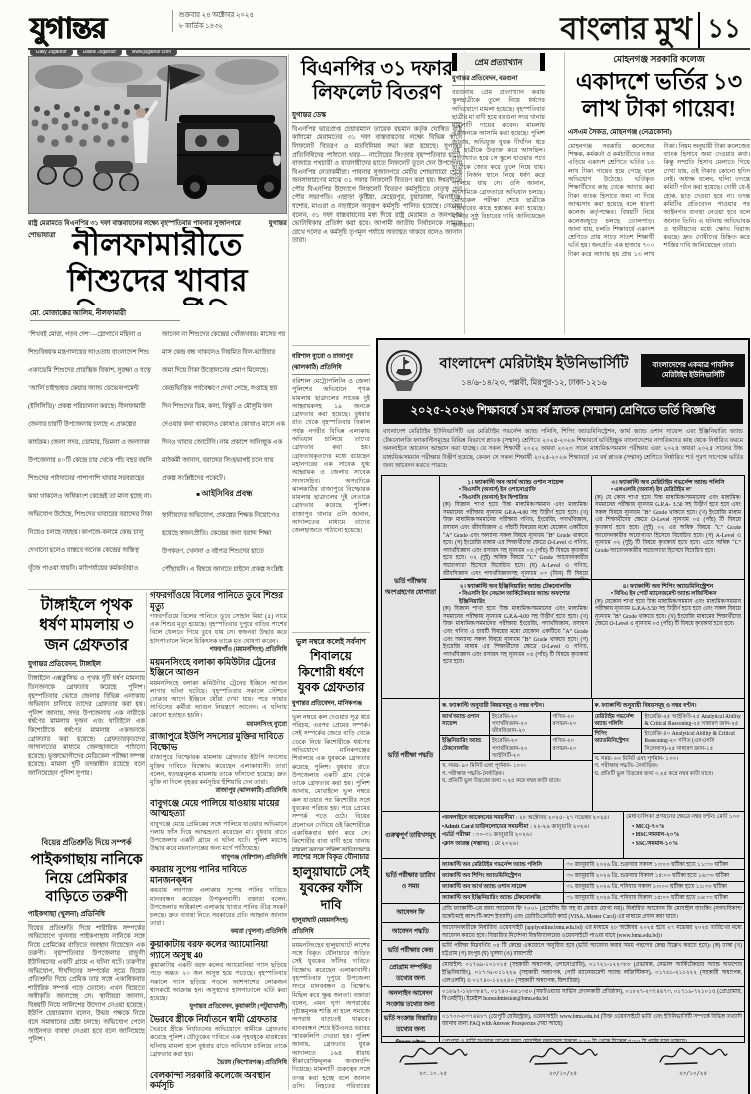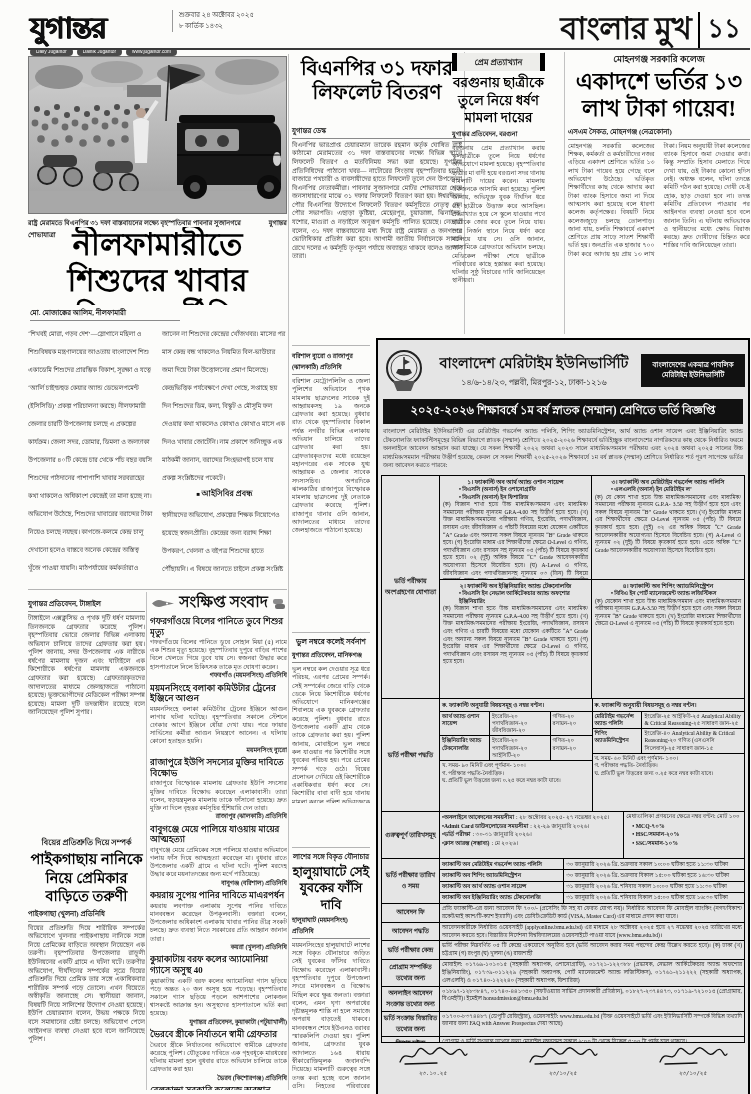--- a/index.html
+++ b/index.html
@@ -209,43 +209,33 @@
   </div>
   <div class="abs hl lead-hl" style="left:28px;top:227px;width:259px;height:78px;overflow:hidden;">নীলফামারীতে শিশুদের খাবার নিয়েও দুর্নীতি</div>
   <div class="abs byline" style="left:30px;top:307px;width:150px;">মো. মোজাক্কের আলিম, নীলফামারী</div>
   <div class="abs body2col" style="left:28px;top:322px;width:259px;height:263px;overflow:hidden;">
     <span class="btxt" style="display:inline;">‘শিখবই মোরা, গড়ব দেশ’—স্লোগানে মহিলা ও শিশুবিষয়ক মন্ত্রণালয়ের আওতায় বাংলাদেশ শিশু একাডেমি শিশুদের প্রারম্ভিক বিকাশ, সুরক্ষা ও যত্নে ‘আর্লি চাইল্ডহুড কেয়ার অ্যান্ড ডেভেলপমেন্ট (ইসিসিডি)’ প্রকল্প পরিচালনা করছে। নীলফামারী জেলার চারটি উপজেলায় চলছে এ প্রকল্পের কার্যক্রম। জেলা সদর, ডোমার, ডিমলা ও জলঢাকা উপজেলার ৪০টি কেন্দ্রে চার থেকে পাঁচ বছর বয়সি শিশুদের পাঠদানের পাশাপাশি খাবার সরবরাহের কথা থাকলেও অধিকাংশ কেন্দ্রেই তা মানা হচ্ছে না। অভিযোগ উঠেছে, শিশুদের খাবারের বরাদ্দের টাকা নিয়েও চলছে নয়ছয়। কাগজে-কলমে কেন্দ্র চালু দেখানো হলেও বাস্তবে অনেক কেন্দ্রের অস্তিত্ব খুঁজে পাওয়া যায়নি। মাঠপর্যায়ের কর্মকর্তারাও জানেন না শিশুদের কেন্দ্রের খোঁজখবর। মাসের পর মাস কেন্দ্র বন্ধ থাকলেও নিয়মিত বিল-ভাউচার জমা দিয়ে টাকা উত্তোলনের প্রমাণ মিলেছে। কেন্দ্রভিত্তিক পর্যবেক্ষণে দেখা গেছে, সপ্তাহে ছয় দিন শিশুদের ডিম, কলা, বিস্কুট ও মৌসুমি ফল দেওয়ার কথা থাকলেও কোথাও কোথাও মাসে এক দিনও খাবার জোটেনি। নাম প্রকাশে অনিচ্ছুক এক মাঠকর্মী জানান, বরাদ্দের সিংহভাগই চলে যায় প্রকল্প সংশ্লিষ্টদের পকেটে।</span>
     <div class="inline-subhead">আইসিবির প্রবন্ধ</div>
     <span class="btxt" style="display:inline;">স্থানীয়দের অভিযোগ, প্রকল্পের শিক্ষক নিয়োগেও হয়েছে স্বজনপ্রীতি। কেন্দ্রের জন্য বরাদ্দ শিক্ষা উপকরণ, খেলনা ও বইপত্র শিশুদের হাতে পৌঁছায়নি। এ বিষয়ে জানতে চাইলে প্রকল্প সংশ্লিষ্ট কর্মকর্তারা একে অপরের ওপর দায় চাপান। জেলা শিশুবিষয়ক কর্মকর্তা বলেন, অভিযোগ পেলে তদন্ত করে ব্যবস্থা নেওয়া হবে। উপজেলা নির্বাহী কর্মকর্তা জানান, বিষয়টি খতিয়ে দেখা হচ্ছে। অনিয়মের সঙ্গে জড়িতদের বিরুদ্ধে প্রশাসনিক ব্যবস্থা নেওয়ার আশ্বাস দিয়েছেন সংশ্লিষ্টরা। এদিকে অভিভাবকরা বলছেন, শিশুদের মুখের খাবার নিয়ে যারা দুর্নীতি করে তাদের দৃষ্টান্তমূলক শাস্তি হওয়া উচিত।</span>
   </div>
 
   <div class="abs" style="left:28px;top:595px;width:117px;">
+    <div class="hl" style="font-size:16px;line-height:1.26;">টাঙ্গাইলে পৃথক ধর্ষণ মামলায় ৩ জন গ্রেফতার</div>
     <div class="byline" style="margin-top:3px;font-family:Liberation Serif, serif;">যুগান্তর প্রতিবেদন, টাঙ্গাইল</div>
     <div class="btxt" style="height:154px;">টাঙ্গাইলে এক্সক্লুসিভ ও পৃথক দুটি ধর্ষণ মামলায় তিনজনকে গ্রেফতার করেছে পুলিশ। বৃহস্পতিবার ভোরে জেলার বিভিন্ন এলাকায় অভিযান চালিয়ে তাদের গ্রেফতার করা হয়। পুলিশ জানায়, সদর উপজেলায় এক নারীকে ধর্ষণের মামলায় দুজন এবং ঘাটাইলে এক কিশোরীকে ধর্ষণের মামলায় একজনকে গ্রেফতার করা হয়েছে। গ্রেফতারকৃতদের আদালতের মাধ্যমে জেলহাজতে পাঠানো হয়েছে। ভুক্তভোগীদের মেডিকেল পরীক্ষা সম্পন্ন হয়েছে। মামলা দুটি তদন্তাধীন রয়েছে বলে জানিয়েছেন পুলিশ সুপার।</div>
   </div>
 
   <div class="abs" style="left:28px;top:836px;width:117px;">
     <div class="kicker" style="font-size:8px;">বিয়ের প্রতিশ্রুতি দিয়ে সম্পর্ক</div>
     <div class="hl" style="font-size:14.5px;line-height:1.28;margin-top:1px;">পাইকগাছায় নানিকে নিয়ে প্রেমিকার বাড়িতে তরুণী</div>
     <div class="byline" style="margin-top:2px;">পাইকগাছা (খুলনা) প্রতিনিধি</div>
     <div class="btxt" style="height:170px;">বিয়ের প্রতিশ্রুতি দিয়ে শারীরিক সম্পর্কের অভিযোগে খুলনার পাইকগাছায় নানিকে সঙ্গে নিয়ে প্রেমিকের বাড়িতে অবস্থান নিয়েছেন এক তরুণী। বৃহস্পতিবার উপজেলার রাড়ুলী ইউনিয়নের একটি গ্রামে এ ঘটনা ঘটে। তরুণীর অভিযোগ, দীর্ঘদিনের সম্পর্কের সূত্রে বিয়ের প্রতিশ্রুতি দিয়ে প্রেমিক তার সঙ্গে একাধিকবার শারীরিক সম্পর্ক গড়ে তোলে। এখন বিয়েতে অস্বীকৃতি জানাচ্ছে সে। স্থানীয়রা জানান, বিষয়টি নিয়ে সালিশের উদ্যোগ নেওয়া হয়েছে। ইউপি চেয়ারম্যান বলেন, উভয় পক্ষকে নিয়ে বসে সমাধানের চেষ্টা চলছে। অভিযোগ পেলে আইনগত ব্যবস্থা নেওয়া হবে বলে জানিয়েছে পুলিশ।</div>
   </div>
 
   <div class="abs" style="left:150px;top:590px;width:137px;height:500px;overflow:hidden;">
-    <div class="shorts-head">
-      <svg width="24" height="13" viewBox="0 0 24 13">
-        <path d="M1,6.5 Q6,1 12,4 L23,6.5 L12,9 Q6,12 1,6.5 Z" fill="#7d7d7d"></path>
-        <circle cx="16" cy="6.5" r="1.1" fill="#fff"></circle>
-      </svg>
-      <span class="shorts-title">সংক্ষিপ্ত সংবাদ</span>
-      <svg width="14" height="13" viewBox="0 0 14 13">
-        <rect x="1" y="2" width="10" height="5" rx="2" fill="#8a8a8a"></rect>
-        <rect x="3" y="7" width="10" height="5" rx="2" fill="#6e6e6e"></rect>
-      </svg>
-    </div>
     <div>
 
     <div class="sitem">
         <div class="shl">গফরগাঁওয়ে বিলের পানিতে ডুবে শিশুর মৃত্যু</div>
         <div class="sbody">
           <span>গফরগাঁওয়ে বিলের পানিতে ডুবে সোহান মিয়া (৫) নামে এক শিশুর মৃত্যু হয়েছে। বৃহস্পতিবার দুপুরে বাড়ির পাশের বিলে খেলতে গিয়ে ডুবে যায় সে। স্বজনরা উদ্ধার করে হাসপাতালে নিলে চিকিৎসক তাকে মৃত ঘোষণা করেন।</span>
           <span class="sdl">গফরগাঁও (ময়মনসিংহ) প্রতিনিধি</span>
         </div>
       </div>
         <div class="sitem">
@@ -263,21 +253,21 @@
         </div>
       </div>
         <div class="sitem">
         <div class="shl">বাবুগঞ্জে মেয়ে পালিয়ে যাওয়ায় মায়ের আত্মহত্যা</div>
         <div class="sbody">
           <span>বাবুগঞ্জে মেয়ে প্রেমিকের সঙ্গে পালিয়ে যাওয়ার অভিমানে গলায় ফাঁস দিয়ে আত্মহত্যা করেছেন মা। বুধবার রাতে উপজেলার একটি গ্রামে এ ঘটনা ঘটে। পুলিশ মরদেহ উদ্ধার করে ময়নাতদন্তের জন্য মর্গে পাঠিয়েছে।</span>
           <span class="sdl">বাবুগঞ্জ (বরিশাল) প্রতিনিধি</span>
         </div>
       </div>
         <div class="sitem">
-        <div class="shl">কয়রায় সুপেয় পানির দাবিতে মাএরপর্ধন</div>
+        <div class="shl">কয়রায় সুপেয় পানির দাবিতে মানজনক্ধন</div>
         <div class="sbody">
           <span>কয়রায় লবণাক্ত এলাকায় সুপেয় পানির দাবিতে মানববন্ধন করেছেন উপকূলবাসী। বক্তারা বলেন, উপজেলার অধিকাংশ এলাকায় খাবার পানির তীব্র সংকট চলছে। দ্রুত ব্যবস্থা নিতে সরকারের প্রতি আহ্বান জানান তারা।</span>
           <span class="sdl">কয়রা (খুলনা) প্রতিনিধি</span>
         </div>
       </div>
         <div class="sitem">
         <div class="shl">কুয়াকাটায় বরফ কলের অ্যামোনিয়া গ্যাসে অসুস্থ 40</div>
         <div class="sbody">
           <span>কুয়াকাটায় একটি বরফ কলের অ্যামোনিয়া গ্যাস ছড়িয়ে পড়ে অন্তত ২০ জন অসুস্থ হয়ে পড়েছে। বৃহস্পতিবার সকালে গ্যাস ছড়িয়ে পড়লে আশপাশের লোকজন শ্বাসকষ্টে আক্রান্ত হন। অসুস্থদের হাসপাতালে ভর্তি করা হয়েছে।</span>
           <span class="sdl">যুগান্তর প্রতিবেদন, কুয়াকাটা (পটুয়াখালী)</span>
@@ -292,45 +282,45 @@
       </div>
         <div class="sitem">
         <div class="shl">বেলকান্দা সরকারি কলেজে অবস্থান কর্মসূচি</div>
 
       </div>
       </div>
   </div>
 
   <div class="abs" style="left:292px;top:56px;width:170px;">
     <div class="hl" style="font-size:20px;line-height:1.22;">বিএনপির ৩১ দফার লিফলেট বিতরণ</div>
-    <div class="byline" style="margin-top:20px;">যুগান্তর ডেস্ক</div>
+    <div class="byline" style="margin-top:4px;">যুগান্তর ডেস্ক</div>
     <div class="btxt" style="height:220px;">বিএনপির ভারপ্রাপ্ত চেয়ারম্যান তারেক রহমান কর্তৃক ঘোষিত রাষ্ট্র কাঠামো মেরামতের ৩১ দফা বাস্তবায়নের লক্ষ্যে বিভিন্ন স্থানে লিফলেট বিতরণ ও মতবিনিময় সভা করা হয়েছে। যুগান্তর প্রতিনিধিদের পাঠানো খবর— নাটোরের সিংড়ায় বৃহস্পতিবার হাটে-বাজারে পথচারী ও ব্যবসায়ীদের হাতে লিফলেট তুলে দেন উপজেলা বিএনপির নেতাকর্মীরা। পাবনার সুজানগরে মোটর শোভাযাত্রা শেষে জনসাধারণের মাঝে ৩১ দফার লিফলেট বিতরণ করা হয়। ঈশ্বরদীতে পৌর বিএনপির উদ্যোগে লিফলেট বিতরণ কর্মসূচিতে নেতৃত্ব দেন পৌর সভাপতি। এছাড়া কুষ্টিয়া, মেহেরপুর, চুয়াডাঙ্গা, ঝিনাইদহ, যশোর, মাগুরা ও নড়াইলে অনুরূপ কর্মসূচি পালিত হয়েছে। নেতারা বলেন, ৩১ দফা বাস্তবায়নের মধ্য দিয়ে রাষ্ট্র মেরামত ও জনগণের ভোটাধিকার প্রতিষ্ঠা করা হবে। আগামী জাতীয় নির্বাচনকে সামনে রেখে দলের এ কর্মসূচি তৃণমূল পর্যায়ে অব্যাহত থাকবে বলেও জানান তারা।</div>
   </div>
 
   <div class="abs" style="left:292px;top:349px;width:78px;">
     <div class="byline" style="font-size:6.2px;margin-top:2px;">বরিশাল ব্যুরো ও রাজাপুর (ঝালকাঠি) প্রতিনিধি</div>
     <div class="btxt" style="height:205px;font-size:6.2px;">বরিশাল মেট্রোপলিটন ও জেলা পুলিশের অভিযানে পৃথক মামলায় ছাত্রদলের সাবেক দুই আহ্বায়কসহ ১৯ জনকে গ্রেফতার করা হয়েছে। বুধবার রাত থেকে বৃহস্পতিবার বিকাল পর্যন্ত নগরীর বিভিন্ন এলাকায় অভিযান চালিয়ে তাদের গ্রেফতার করা হয়। গ্রেফতারকৃতদের মধ্যে রয়েছেন মহানগরের এক সাবেক যুগ্ম আহ্বায়ক ও জেলার সাবেক সদস্যসচিব। অপরদিকে ঝালকাঠির রাজাপুরে বিস্ফোরক মামলায় ছাত্রদলের দুই নেতাকে গ্রেফতার করেছে পুলিশ। রাজাপুর থানার ওসি জানান, আদালতের মাধ্যমে তাদের জেলহাজতে পাঠানো হয়েছে।</div>
   </div>
 
   <div class="abs" style="left:292px;top:636px;width:78px;">
     <div class="kicker" style="font-size:7.4px;">ভুল নম্বরে কলেই সর্বনাশ</div>
+    <div class="hl" style="font-size:12px;line-height:1.3;margin-top:1px;">শিবালয়ে কিশোরী ধর্ষণে যুবক গ্রেফতার</div>
     <div class="byline" style="font-size:6.2px;margin-top:2px;">যুগান্তর প্রতিবেদন, মানিকগঞ্জ</div>
     <div class="btxt" style="height:138px;font-size:6.2px;">ভুল নম্বরে কল দেওয়ার সূত্র ধরে পরিচয়, এরপর প্রেমের সম্পর্ক। সেই সম্পর্কের জেরে বাড়ি থেকে ডেকে নিয়ে কিশোরীকে ধর্ষণের অভিযোগে মানিকগঞ্জের শিবালয়ে এক যুবককে গ্রেফতার করেছে পুলিশ। বুধবার রাতে উপজেলার একটি গ্রাম থেকে তাকে গ্রেফতার করা হয়। পুলিশ জানায়, মোবাইলে ভুল নম্বরে কল যাওয়ার পর কিশোরীর সঙ্গে যুবকের পরিচয় হয়। পরে প্রেমের সম্পর্ক গড়ে ওঠে। বিয়ের প্রলোভন দেখিয়ে ওই কিশোরীকে একাধিকবার ধর্ষণ করে সে। কিশোরীর বাবা বাদী হয়ে থানায় মামলা করলে পুলিশ অভিযুক্তকে গ্রেফতার করে আদালতে পাঠায়।</div>
   </div>
 
   <div class="abs" style="left:292px;top:851px;width:78px;">
     <div class="kicker" style="font-size:7px;">লাশের সঙ্গে বিকৃত যৌনাচার</div>
     <div class="hl" style="font-size:12.5px;line-height:1.3;margin-top:1px;">হালুয়াঘাটে সেই যুবকের ফাঁসি দাবি</div>
     <div class="byline" style="font-size:6.2px;margin-top:2px;">হালুয়াঘাট (ময়মনসিংহ) প্রতিনিধি</div>
     <div class="btxt" style="height:148px;font-size:6.2px;">ময়মনসিংহের হালুয়াঘাটে লাশের সঙ্গে বিকৃত যৌনাচারে জড়িত সেই যুবকের ফাঁসির দাবিতে বিক্ষোভ করেছেন এলাকাবাসী। বৃহস্পতিবার দুপুরে উপজেলা সদরে মানববন্ধন ও বিক্ষোভ মিছিল করে ক্ষুব্ধ জনতা। বক্তারা বলেন, এমন ঘৃণ্য অপরাধের দৃষ্টান্তমূলক শাস্তি না হলে সমাজে অপরাধ বাড়তেই থাকবে। মানববন্ধন শেষে ইউএনও বরাবর স্মারকলিপি দেওয়া হয়। পুলিশ জানায়, গ্রেফতার যুবক আদালতে ১৬৪ ধারায় স্বীকারোক্তিমূলক জবানবন্দি দিয়েছে। মামলাটি গুরুত্বের সঙ্গে তদন্ত করা হচ্ছে বলে জানান ওসি। নিহতের পরিবারের সদস্যরা বিচারের দাবিতে প্রশাসনের দ্বারে দ্বারে ঘুরছেন বলে জানা গেছে।</div>
   </div>
 
   <div class="abs" style="left:452px;top:53px;width:93px;">
     <div class="kbox">প্রেম প্রত্যাখ্যান</div>
-    <div class="hl" style="font-size:13.5px;line-height:1.3;margin-top:3px;">বরগুনায় ছাত্রীকে তুলে নিয়ে ধর্ষণ মামলা দায়ের</div>
     <div class="byline" style="font-size:6.4px;margin-top:2px;">যুগান্তর প্রতিবেদন, বরগুনা</div>
     <div class="btxt" style="height:182px;font-size:6.2px;">বরগুনায় প্রেম প্রত্যাখ্যান করায় স্কুলছাত্রীকে তুলে নিয়ে ধর্ষণের অভিযোগে মামলা হয়েছে। বৃহস্পতিবার ছাত্রীর মা বাদী হয়ে বরগুনা সদর থানায় মামলাটি দায়ের করেন। মামলায় একজনকে আসামি করা হয়েছে। পুলিশ জানায়, অভিযুক্ত যুবক দীর্ঘদিন ধরে ওই ছাত্রীকে উত্ত্যক্ত করে আসছিল। প্রত্যাখ্যাত হয়ে সে স্কুলে যাওয়ার পথে ছাত্রীকে জোর করে তুলে নিয়ে যায়। পরে নির্জন স্থানে নিয়ে ধর্ষণ করে পালিয়ে যায় সে। ওসি জানান, আসামিকে গ্রেফতারে অভিযান চলছে। মেডিকেল পরীক্ষা শেষে ছাত্রীকে পরিবারের কাছে হস্তান্তর করা হয়েছে। ঘটনার সুষ্ঠু বিচারের দাবি জানিয়েছেন স্থানীয়রা।</div>
   </div>
 
   <div class="abs" style="left:568px;top:52px;width:182px;">
     <div class="kicker" style="font-size:9px;">মোহনগঞ্জ সরকারি কলেজ</div>
     <div class="hl" style="font-size:22.5px;line-height:1.22;margin-top:1px;">একাদশে ভর্তির ১৩ লাখ টাকা গায়েব!</div>
     <div class="byline" style="margin-top:3px;">এসএম সৈকত, মোহনগঞ্জ (নেত্রকোনা)</div>
     <div class="btxt body2col" style="height:192px;font-size:6.2px;">মোহনগঞ্জ সরকারি কলেজের শিক্ষক, কর্মকর্তা ও কর্মচারীদের নজর এড়িয়ে একাদশ শ্রেণিতে ভর্তির ১৩ লাখ টাকা গায়েব হয়ে গেছে বলে অভিযোগ উঠেছে। ভর্তিকৃত শিক্ষার্থীদের কাছ থেকে আদায় করা টাকা ব্যাংক হিসাবে জমা না দিয়ে আত্মসাৎ করা হয়েছে বলে ধারণা কলেজ কর্তৃপক্ষের। বিষয়টি নিয়ে কলেজজুড়ে চলছে তোলপাড়। জানা যায়, চলতি শিক্ষাবর্ষে একাদশ শ্রেণিতে প্রায় সাড়ে সাতশ শিক্ষার্থী ভর্তি হয়। জনপ্রতি এক হাজার ৭০০ টাকা করে আদায় হয় প্রায় ১৩ লাখ টাকা। নিয়ম অনুযায়ী টাকা কলেজের ব্যাংক হিসাবে জমা দেওয়ার কথা। কিন্তু সম্প্রতি হিসাব মেলাতে গিয়ে দেখা যায়, ওই টাকার কোনো হদিস নেই। অধ্যক্ষ বলেন, ঘটনা তদন্তে কমিটি গঠন করা হয়েছে। দোষী যে-ই হোক, ছাড় দেওয়া হবে না। তদন্ত কমিটির প্রতিবেদন পাওয়ার পর আইনগত ব্যবস্থা নেওয়া হবে বলে জানান তিনি। এ ঘটনায় অভিভাবক ও স্থানীয়দের মধ্যে ক্ষোভ বিরাজ করছে। দ্রুত দোষীদের চিহ্নিত করে শাস্তির দাবি জানিয়েছেন তারা।</div>
   </div>

